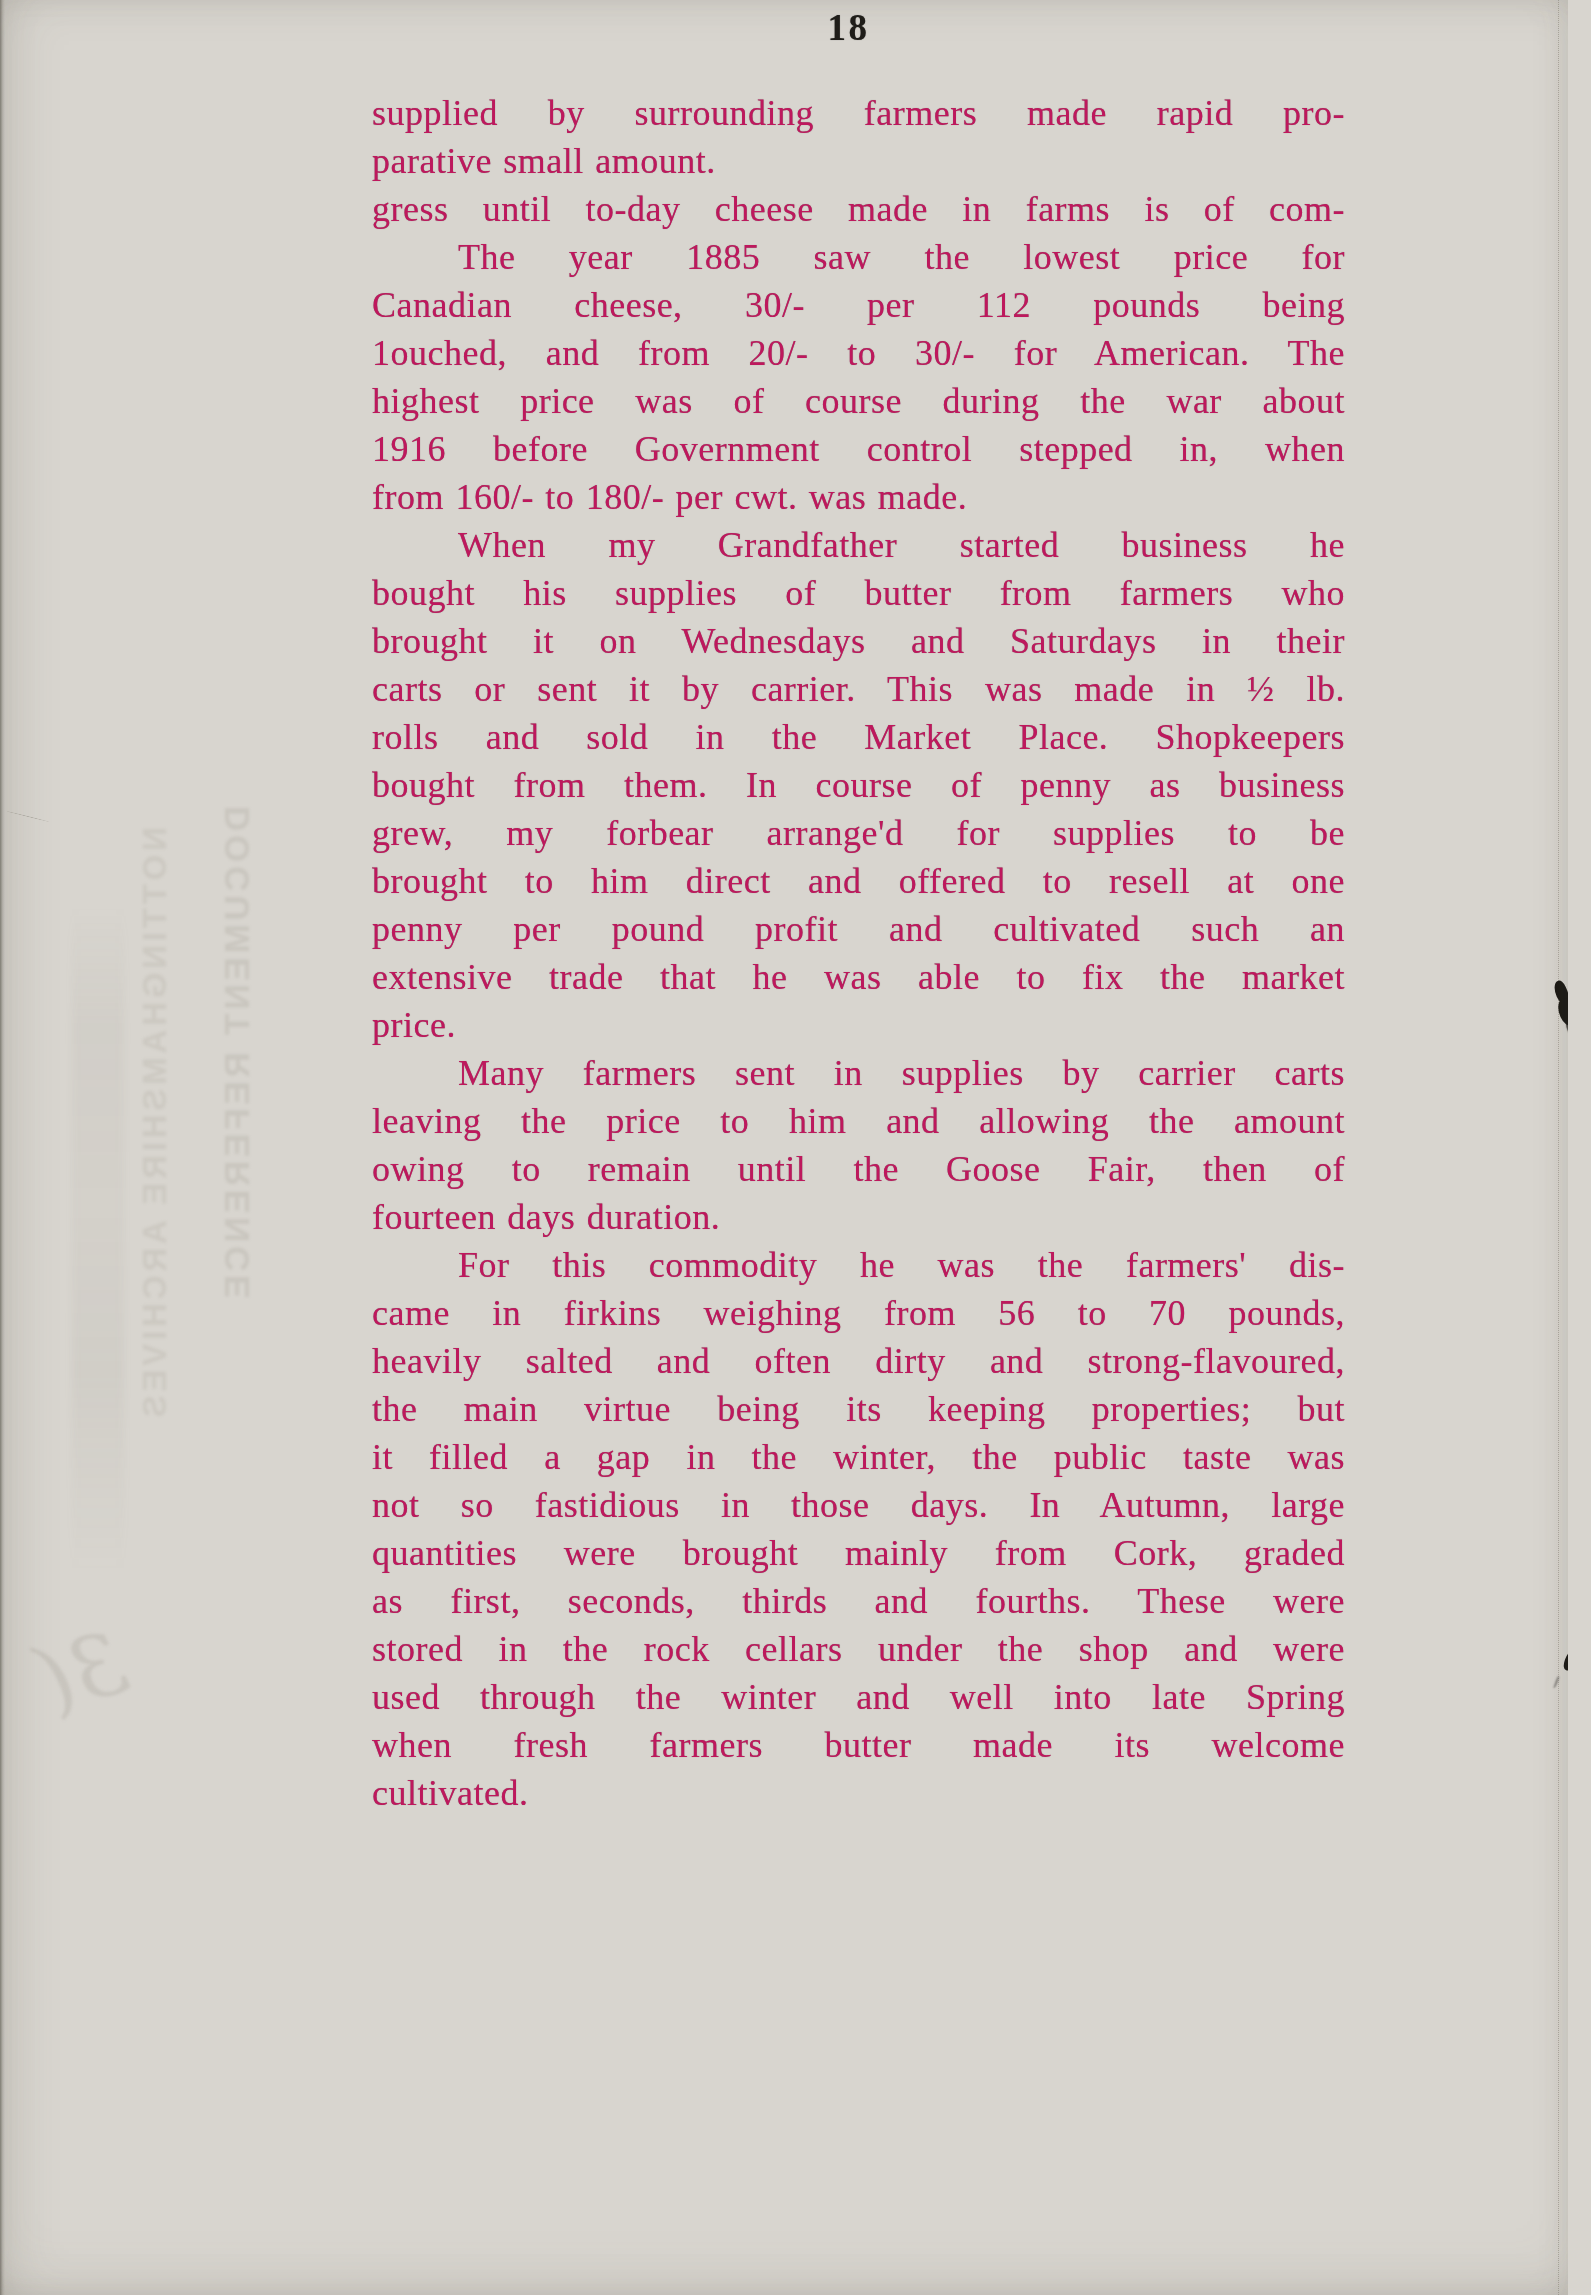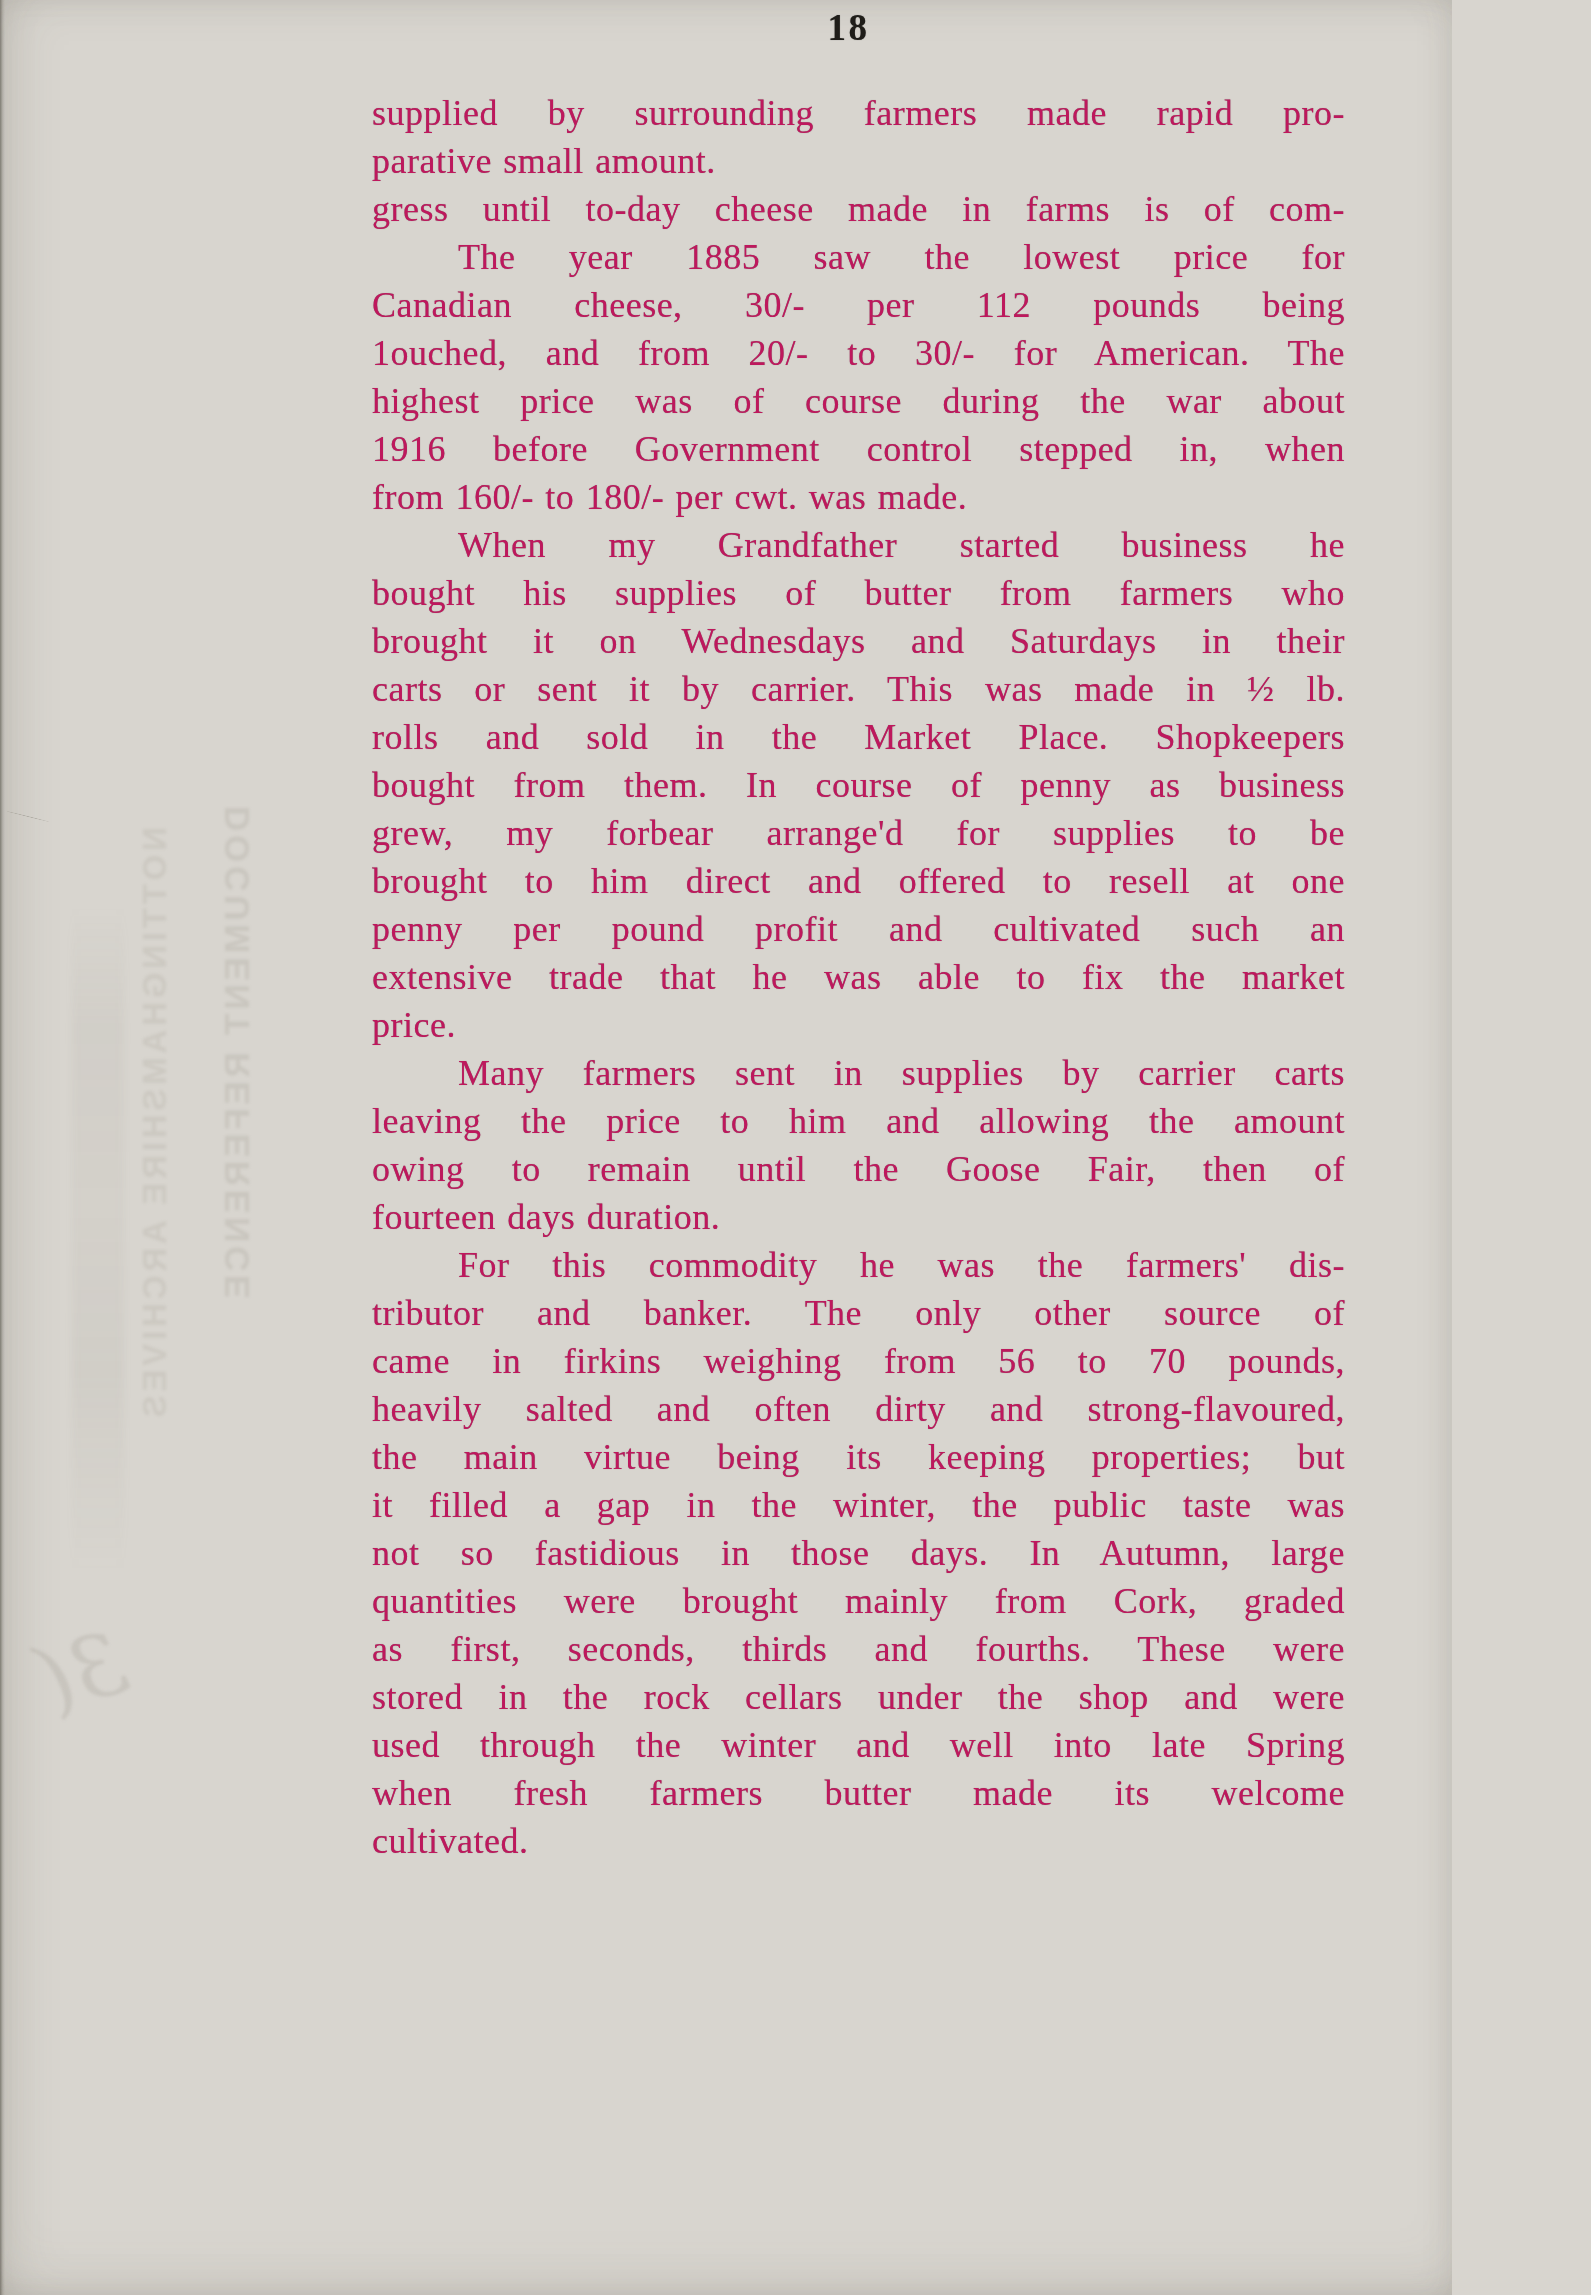--- a/index.html
+++ b/index.html
@@ -2,21 +2,21 @@
 <html style="font-size:7.6px"><head>
 <meta charset="utf-8">
 <style>
   html, body {
     margin: 0;
     padding: 0;
     background: #d8d5cf;
   }
   .page {
     position: relative;
-    width: 1452px;
+    width: 1568px;
     height: 2295px;
     overflow: hidden;
     background:
       radial-gradient(ellipse 858px 667px at 62% 28%, rgba(250,249,245,0.9) 0%, rgba(250,249,245,0) 60%),
       radial-gradient(ellipse 763px 763px at 55% 62%, rgba(246,245,240,0.7) 0%, rgba(246,245,240,0) 65%),
       linear-gradient(to right, #e9e6df 0%, #efede7 12%, #f1efe9 50%, #efede8 88%, #ecead3e 100%),
       #efede7;
     font-family: "Liberation Serif", "DejaVu Serif", serif;
   }
   
@@ -175,21 +175,20 @@
       <div class="line">grew, my forbear arrange'd for supplies to be</div>
       <div class="line">brought to him direct and offered to resell at one</div>
       <div class="line">penny per pound profit and cultivated such an</div>
       <div class="line">extensive trade that he was able to fix the market</div>
       <div class="line last">price.</div>
       <div class="line indent">Many farmers sent in supplies by carrier carts</div>
       <div class="line">leaving the price to him and allowing the amount</div>
       <div class="line">owing to remain until the Goose Fair, then of</div>
       <div class="line last">fourteen days duration.</div>
       <div class="line indent">For this commodity he was the farmers' dis-</div>
-      <div class="line">tributor and banker.  The only other source of</div>
       <div class="line">came in firkins weighing from 56 to 70 pounds,</div>
       <div class="line">heavily salted and often dirty and strong-flavoured,</div>
       <div class="line">the main virtue being its keeping properties; but</div>
       <div class="line">it filled a gap in the winter, the public taste was</div>
       <div class="line">not so fastidious in those days.  In Autumn, large</div>
       <div class="line">quantities were brought mainly from Cork, graded</div>
       <div class="line">as first, seconds, thirds and fourths.  These were</div>
       <div class="line">stored in the rock cellars under the shop and were</div>
       <div class="line">used through the winter and well into late Spring</div>
       <div class="line">when fresh farmers butter made its welcome</div>

